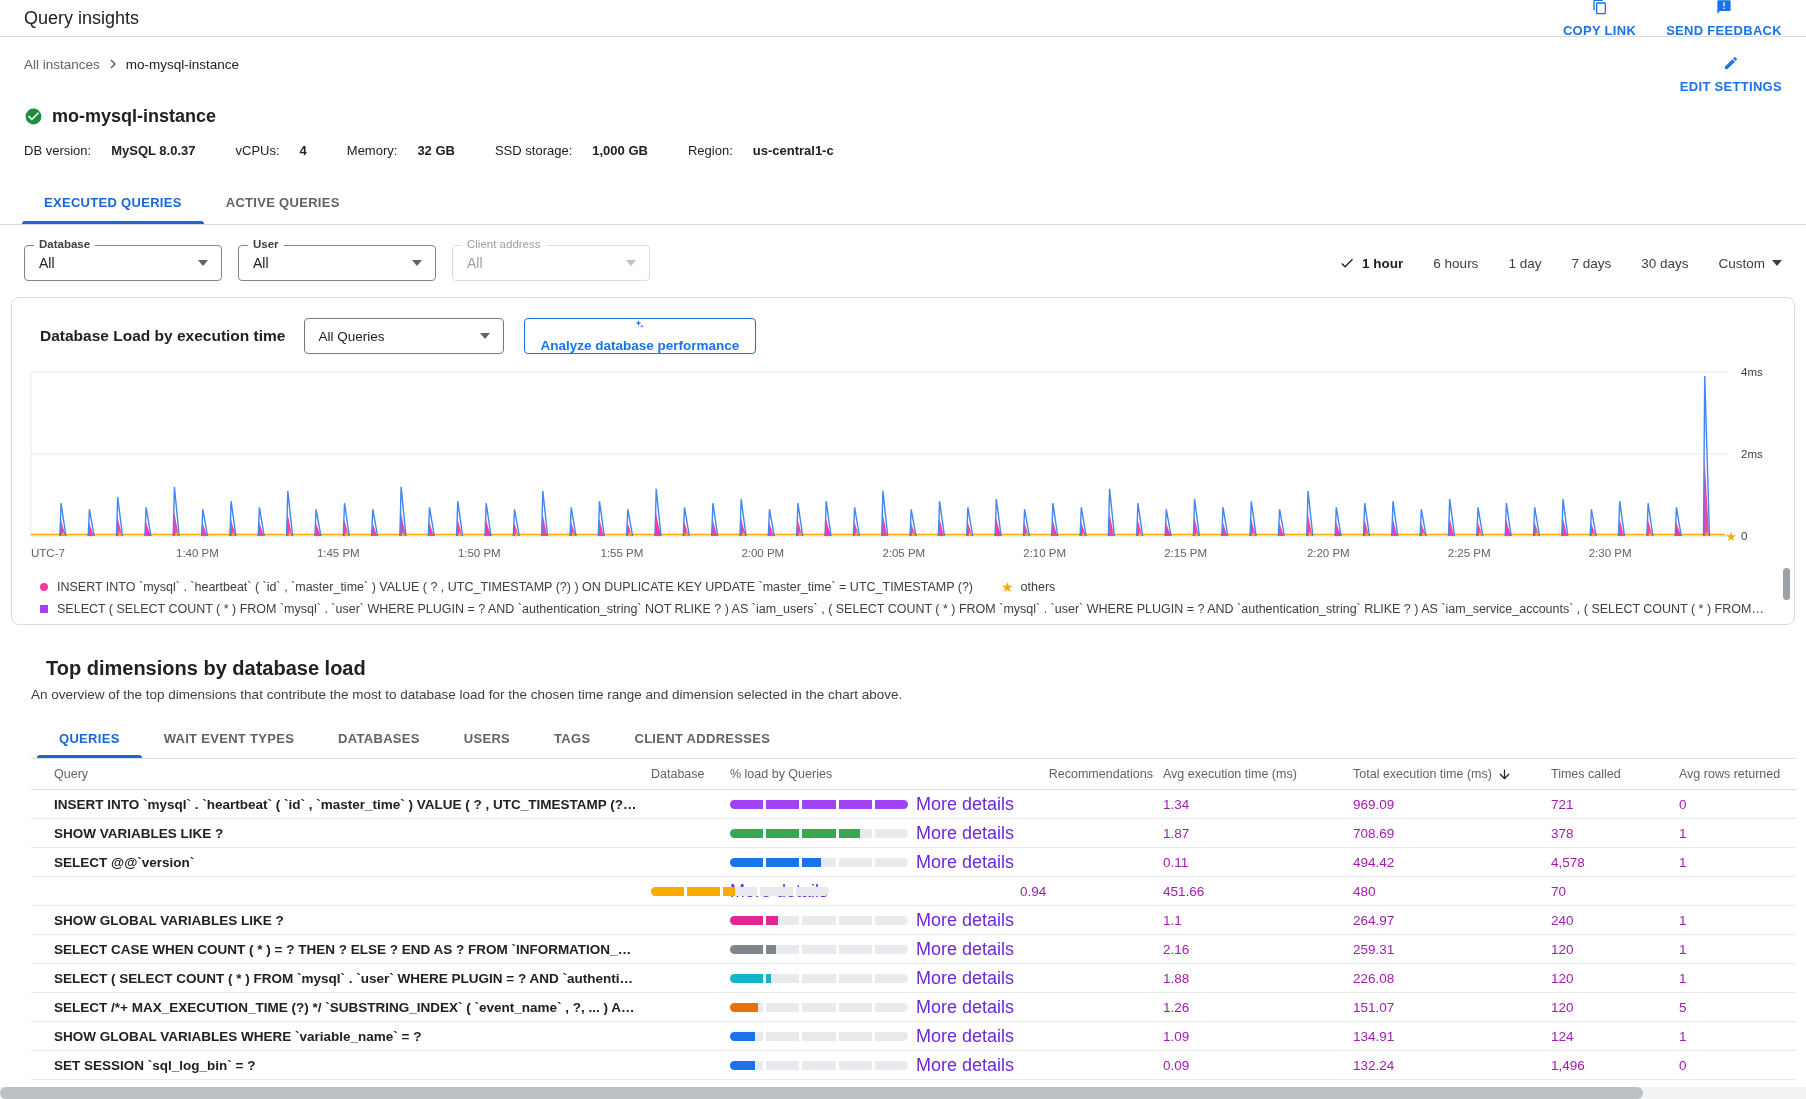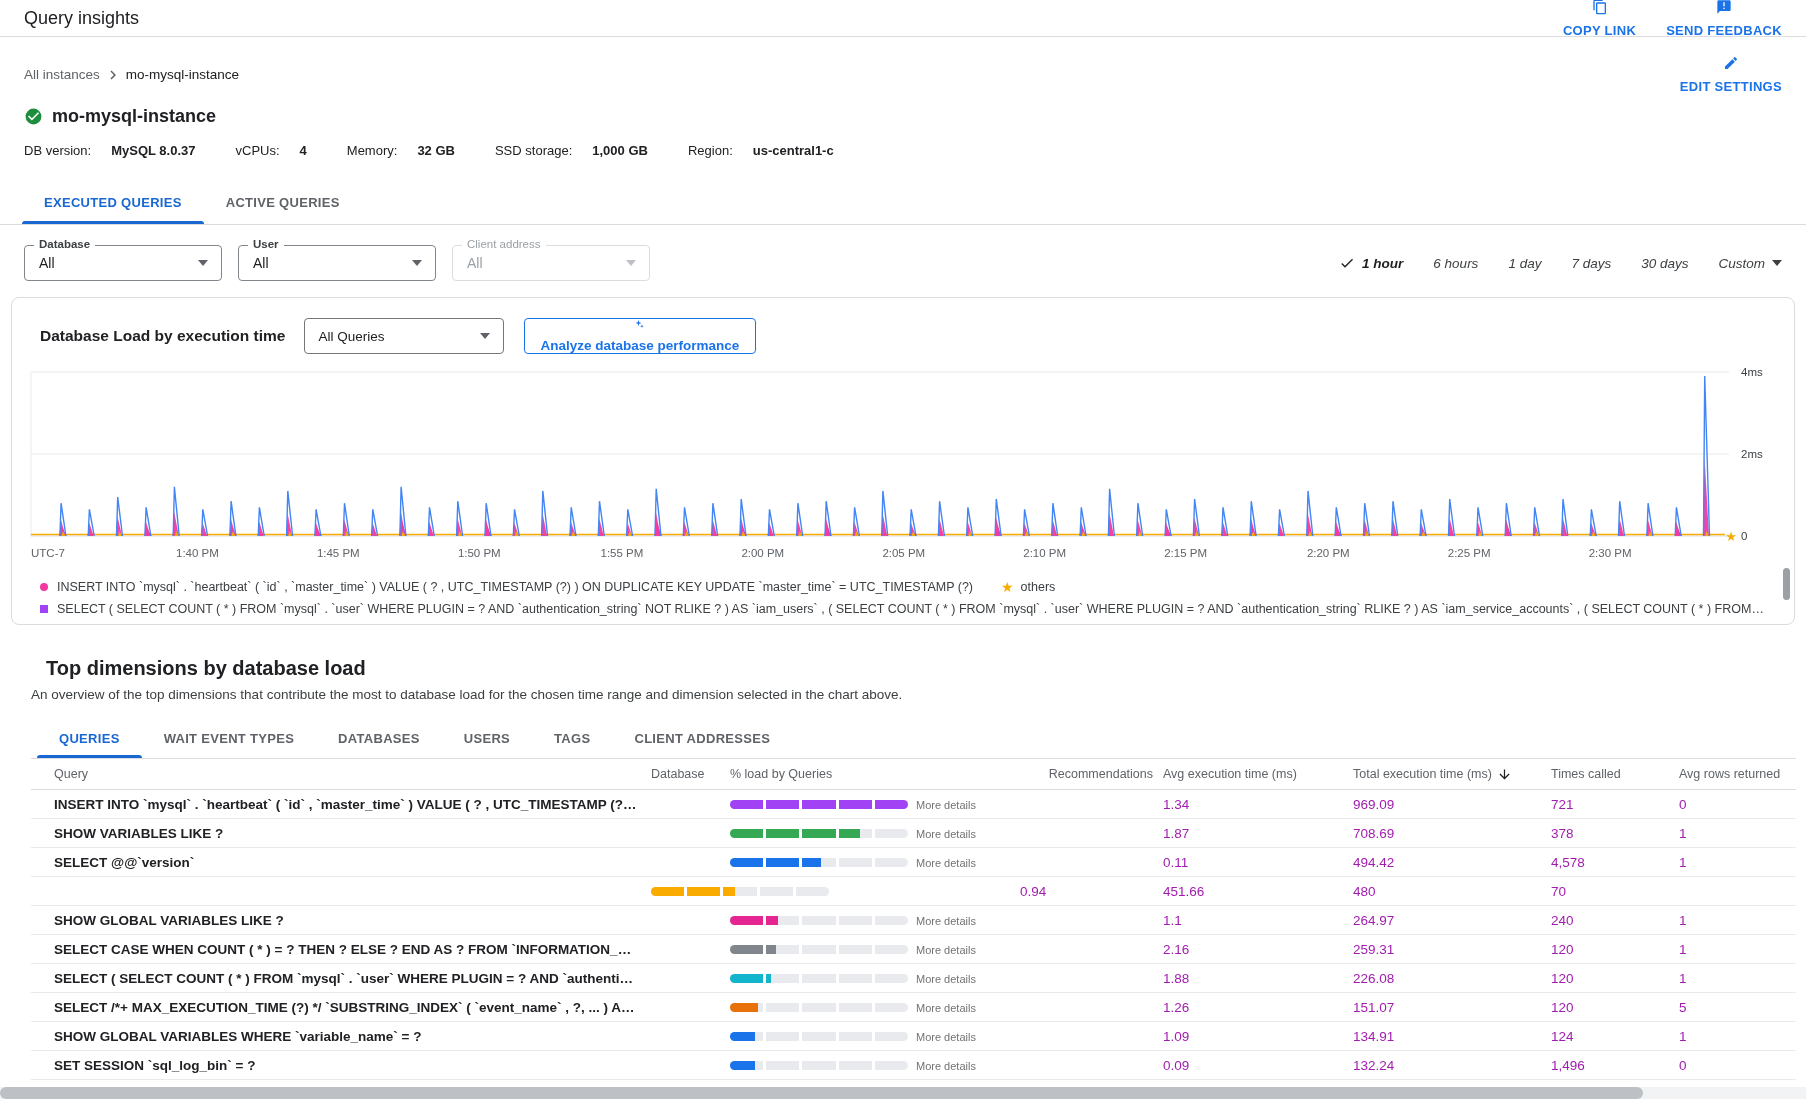--- a/index.html
+++ b/index.html
@@ -11,21 +11,21 @@
   .topbar { height:37px; display:flex; align-items:center; justify-content:space-between;
     padding:0 24px; border-bottom:1px solid #dadce0; }
   .page-title { font-size:18px; color:#202124; }
   .topbar-actions { display:flex; gap:30px; align-items:center; }
   .text-btn { display:flex; align-items:center; gap:8px; color:#1a73e8; font-size:13px;
     font-weight:700; letter-spacing:.3px; }
   .text-btn svg { width:16px; height:16px; fill:#1a73e8; }
 
   
   .header { padding:18px 24px 0; }
-  .bc-row { display:flex; align-items:center; justify-content:space-between; }
+  .bc-row { display:flex; align-items:flex-start; justify-content:space-between; }
   .breadcrumb { display:flex; align-items:center; gap:4px; font-size:13.5px; }
   .bc-link { color:#5f6368; }
   .bc-sep svg { width:18px; height:18px; fill:#5f6368; display:block; }
   .bc-current { color:#202124; }
   .name-row { display:flex; align-items:center; gap:9px; margin-top:12px; }
   .name-row svg { width:19px; height:19px; }
   .instance-name { font-size:18px; font-weight:700; }
   .meta-row { display:flex; gap:40px; margin-top:16px; font-size:13px; }
   .meta-item span.lbl { color:#202124; }
   .meta-item span.val { font-weight:700; margin-left:20px; }
@@ -46,21 +46,21 @@
   .mselect .flabel { position:absolute; top:-8px; left:9px; background:#fff; padding:0 5px;
     font-size:11.5px; color:#3c4043; font-weight:700; }
   .mselect .val { font-size:14px; color:#202124; padding-left:14px; }
   .mselect .caret { position:absolute; right:13px; width:0; height:0;
     border-left:5px solid transparent; border-right:5px solid transparent; border-top:6px solid #5f6368; }
   .mselect.disabled { border-color:#dadce0; cursor:default; }
   .mselect.disabled .flabel { color:#9aa0a6; font-weight:400; }
   .mselect.disabled .val { color:#9aa0a6; }
   .mselect.disabled .caret { border-top-color:#bdc1c6; }
   .time-ranges { display:flex; align-items:center; gap:30px; font-size:13.5px; color:#3c4043; }
-  .trange { display:flex; align-items:center; gap:7px; cursor:pointer;font-style:italic; }
+  .trange { display:flex; align-items:center; gap:7px; cursor:pointer; }
   .trange.selected { color:#202124; font-weight:700; }
   .trange svg.check { width:16px; height:16px; fill:#202124; }
   .trange .caret { width:0; height:0; border-left:5px solid transparent;
     border-right:5px solid transparent; border-top:6px solid #3c4043; }
 
   
   .card { position:relative; margin:16px 11px 0; border:1px solid #dadce0; border-radius:8px;
     padding:20px 0 8px; }
   .card-head { display:flex; align-items:center; gap:18px; padding:0 28px; }
   .chart-title { font-size:15.5px; font-weight:700; }
@@ -99,21 +99,21 @@
   .thead-row { height:31px; border-bottom:1px solid #dadce0; }
   .th { font-size:12.5px; color:#5f6368; white-space:nowrap; }
   .th-query { padding-left:23px; }
   .th-reco { text-align:right; padding-right:10px; }
   .th-sort { display:flex; align-items:center; gap:5px; }
   .th-sort svg { width:15px; height:15px; fill:#202124; }
   .trow { height:29px; border-bottom:1px solid #e8eaed; }
   .td-query { padding-left:23px; padding-right:14px; font-size:13.5px; font-weight:700;
     color:#202124; white-space:nowrap; overflow:hidden; text-overflow:ellipsis; }
   .num { font-size:13.5px; color:#a21caf; }
-  .more-link { color:#737373; font-size:11px; cursor:pointer; text-decoration:none; }
+  .more-link { color:#6d28d9; font-size:18px; cursor:pointer; text-decoration:none; }
   .loadbar { position:relative; width:178px; height:9px; background:#e8eaed; border-radius:5px;
     overflow:hidden; }
   .loadbar .fill { position:absolute; left:0; top:0; bottom:0; }
   .loadbar .gaps { position:absolute; inset:0;
     background:repeating-linear-gradient(to right, transparent 0 33.2px, #fff 33.2px 36.2px); }
 
   
   .hscroll-track { position:absolute; left:0; right:0; bottom:0; height:12px; background:#f1f3f4; }
   .hscroll-thumb { position:absolute; left:0; bottom:0; width:91%; height:12px; background:#bdc1c6;
     border-radius:6px; }

